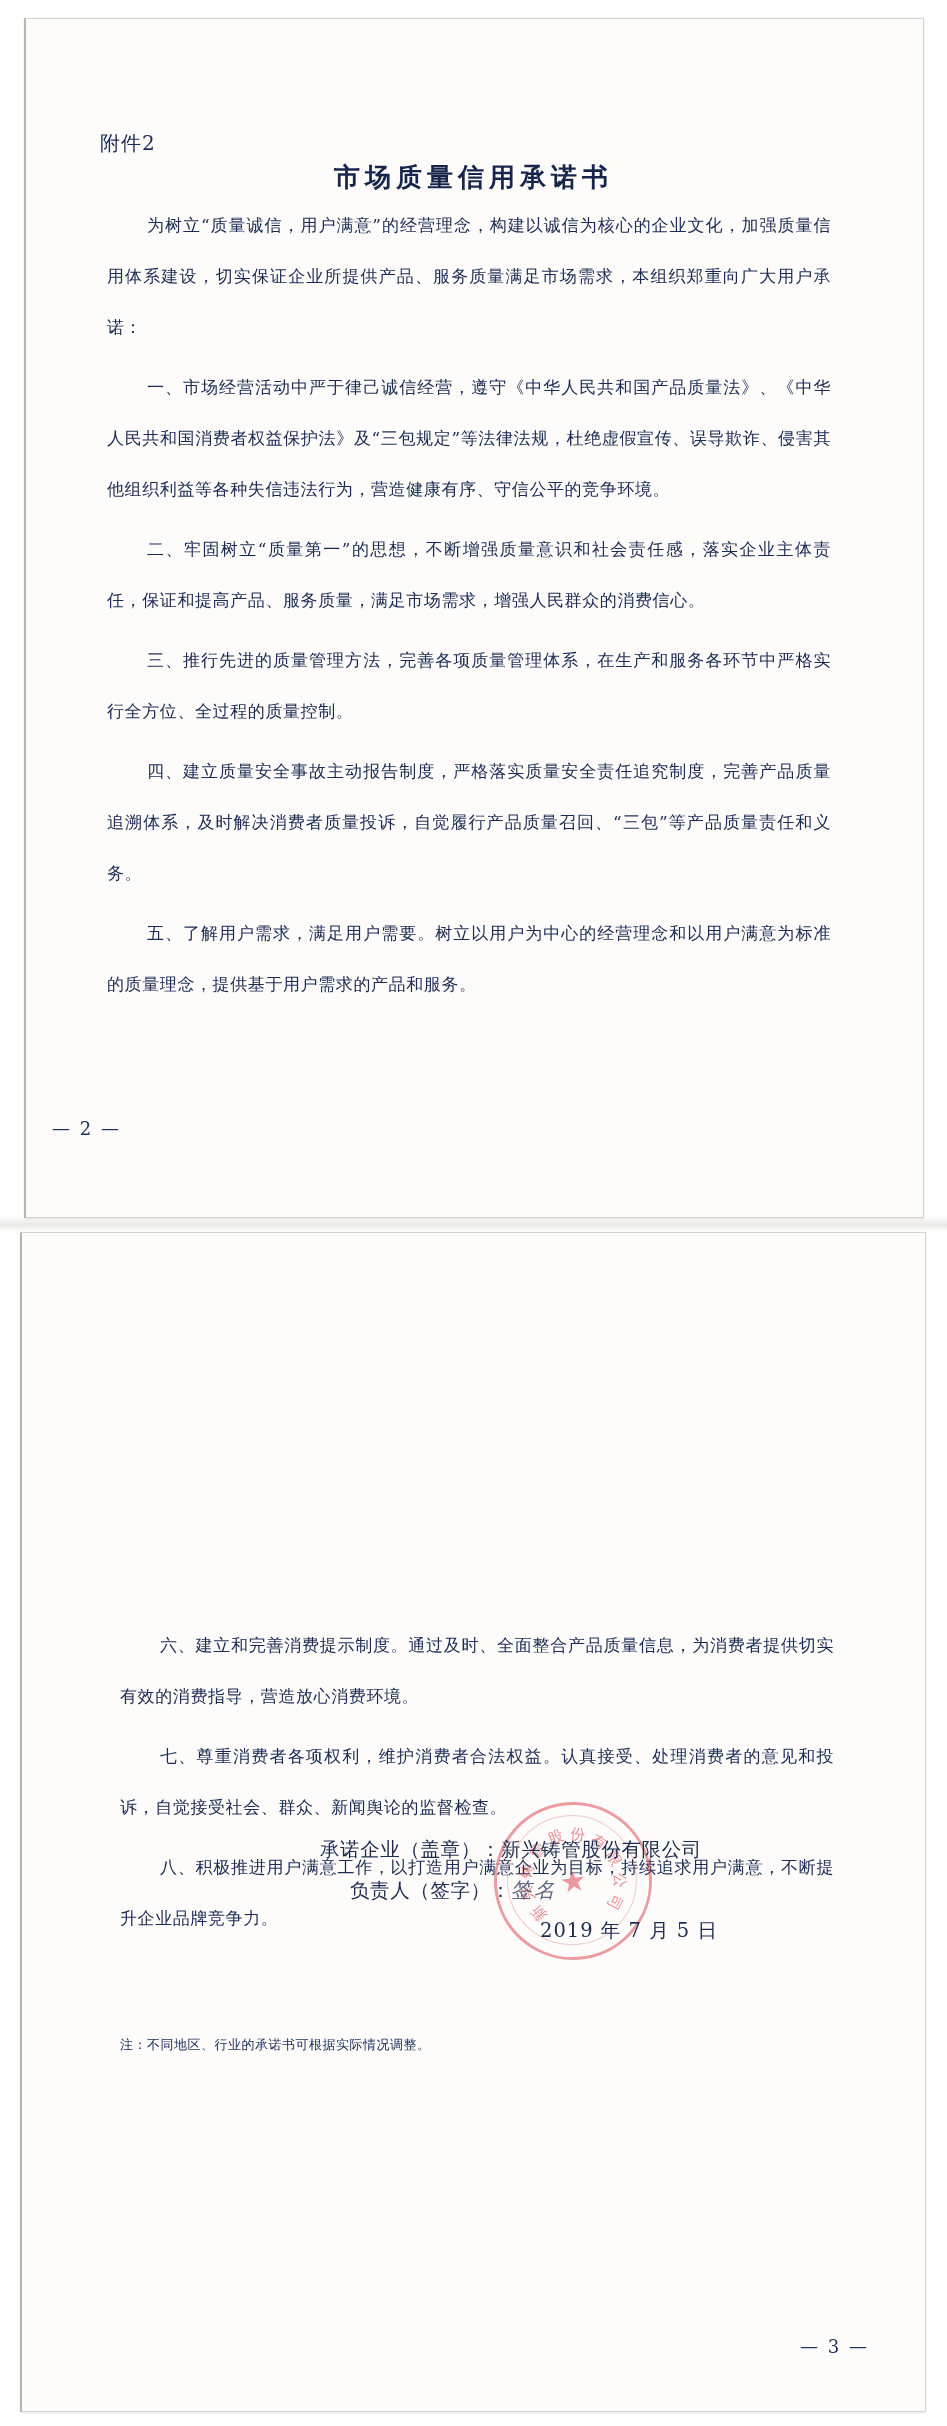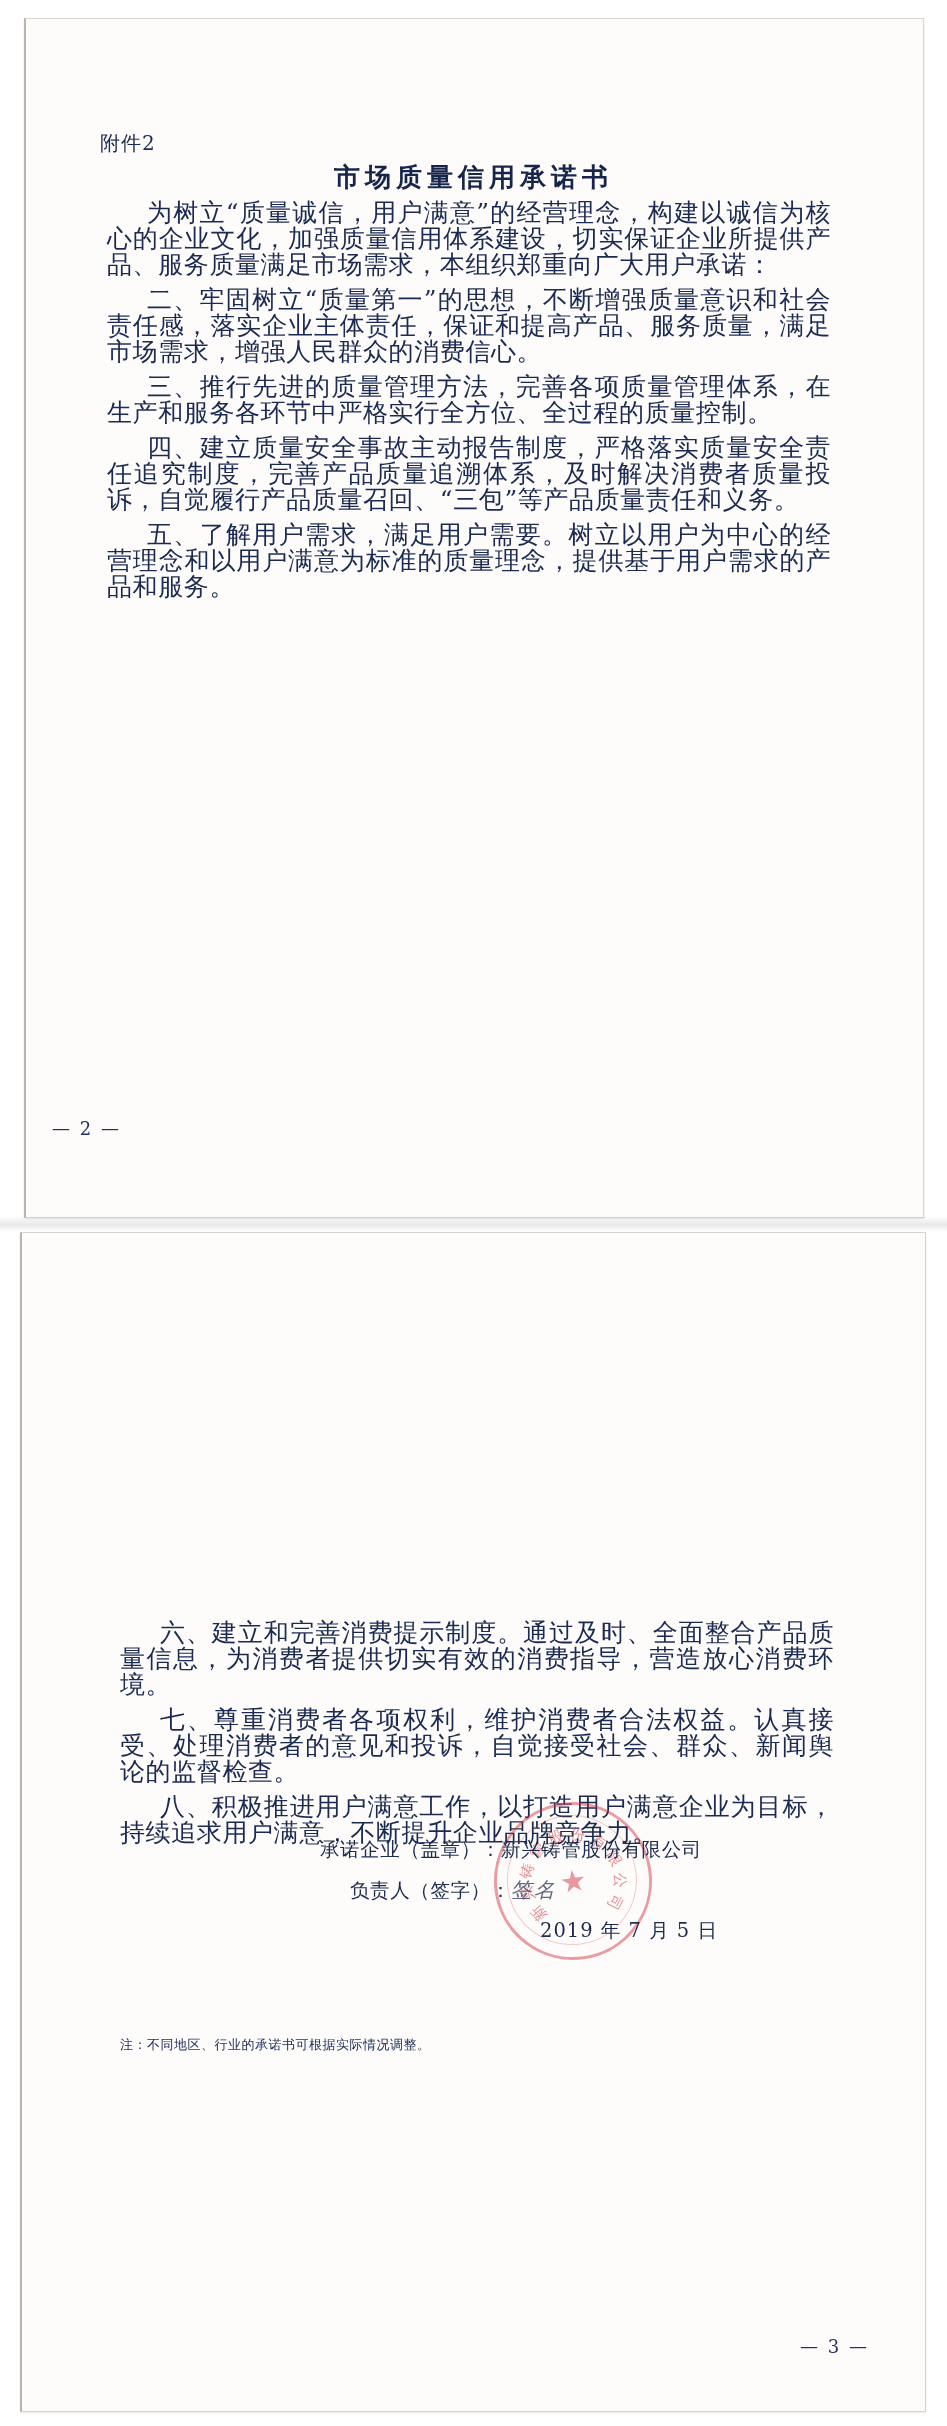--- a/index.html
+++ b/index.html
@@ -83,22 +83,22 @@
     left: 107px;
     top: 200px;
     width: 740px;
   }
   .body-2 {
     left: 120px;
     top: 1620px;
     width: 730px;
   }
   .para {
-    font-size: 25px;
-    line-height: 26px;
+    font-size: 17px;
+    line-height: 51px;
     text-indent: 40px;
     letter-spacing: 0.6px;
     margin: 0 16px 9px 0;
     text-align: justify;
     text-justify: inter-ideograph;
   }
   .page-num {
     position: absolute;
     font-size: 18px;
     letter-spacing: 2px;
@@ -194,20 +194,21 @@
 <div class="scan">
 
   <div class="sheet sheet-1"></div>
 
   <div class="doc-text attach-label">附件2</div>
 
   <div class="doc-text doc-title">市场质量信用承诺书</div>
 
   <div class="doc-text body-1">
     <p class="para">为树立“质量诚信，用户满意”的经营理念，构建以诚信为核心的企业文化，加强质量信用体系建设，切实保证企业所提供产品、服务质量满足市场需求，本组织郑重向广大用户承诺：</p>
+    <p class="para">一、市场经营活动中严于律己诚信经营，遵守《中华人民共和国产品质量法》、《中华人民共和国消费者权益保护法》及“三包规定”等法律法规，杜绝虚假宣传、误导欺诈、侵害其他组织利益等各种失信违法行为，营造健康有序、守信公平的竞争环境。</p>
     <p class="para">二、牢固树立“质量第一”的思想，不断增强质量意识和社会责任感，落实企业主体责任，保证和提高产品、服务质量，满足市场需求，增强人民群众的消费信心。</p>
     <p class="para">三、推行先进的质量管理方法，完善各项质量管理体系，在生产和服务各环节中严格实行全方位、全过程的质量控制。</p>
     <p class="para">四、建立质量安全事故主动报告制度，严格落实质量安全责任追究制度，完善产品质量追溯体系，及时解决消费者质量投诉，自觉履行产品质量召回、“三包”等产品质量责任和义务。</p>
     <p class="para">五、了解用户需求，满足用户需要。树立以用户为中心的经营理念和以用户满意为标准的质量理念，提供基于用户需求的产品和服务。</p>
   </div>
 
   <div class="page-num page-num-1">— 2 —</div>
 
   <div class="gap-shadow" style="top:1216px;"></div>
 

